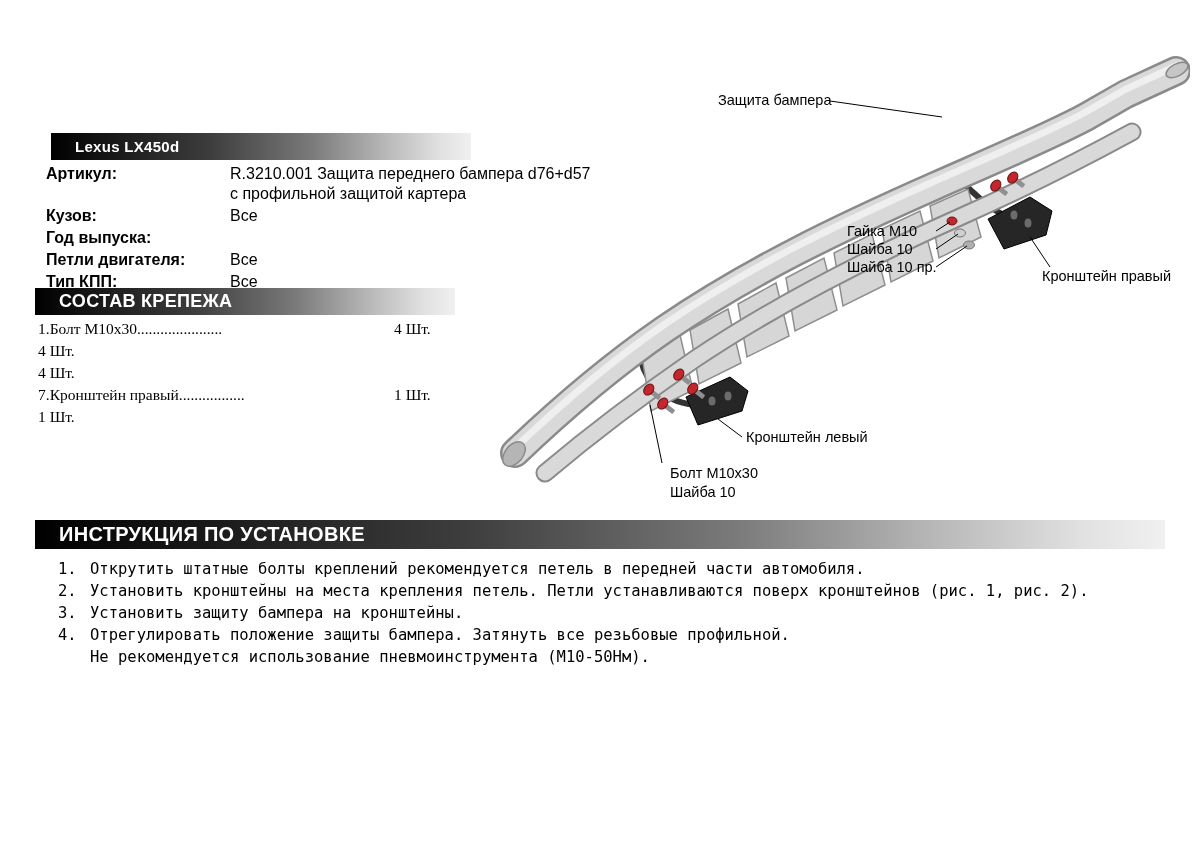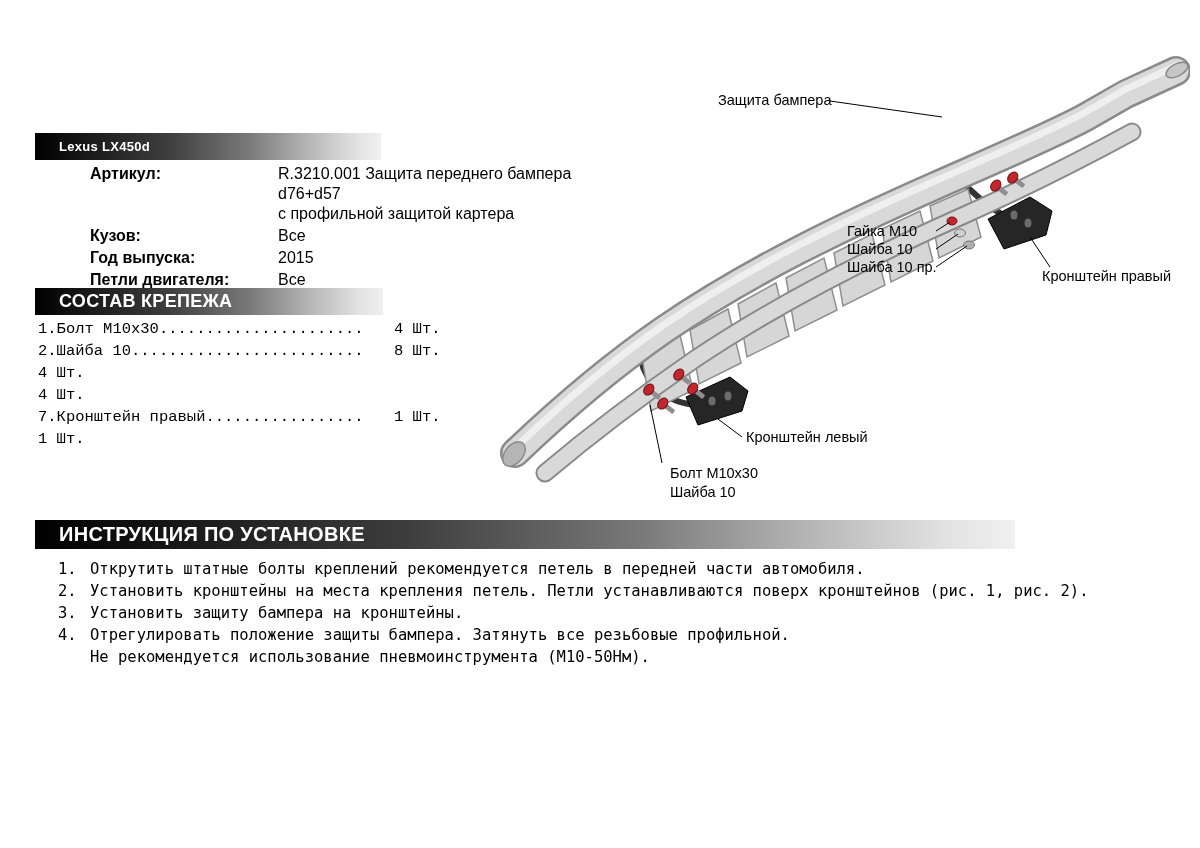--- a/index.html
+++ b/index.html
@@ -7,33 +7,33 @@
     width:1200px;height:848px;position:relative;background:#ffffff;
     font-family:"Liberation Sans",sans-serif;color:#000;overflow:hidden;
   }
   .abs{position:absolute;}
   .bar{
     position:absolute;height:27px;line-height:27px;
     background:linear-gradient(90deg,#000 0%,#141414 12%,#3d3d3d 38%,#7a7a7a 62%,#b9b9b9 80%,#e2e2e2 93%,#f0f0f0 100%);
     color:#fff;font-weight:bold;padding-left:24px;box-sizing:border-box;
     letter-spacing:0.3px;
   }
-  .model-bar{left:35px;top:133px;width:346px;font-size:13px;}
-  .hw-bar{left:35px;top:288px;width:348px;font-size:18px;}
-  .instr-bar{left:35px;top:520px;width:980px;height:29px;line-height:29px;font-size:20px;}
+  .model-bar{left:51px;top:133px;width:420px;font-size:15px;}
+  .hw-bar{left:35px;top:288px;width:420px;font-size:18px;}
+  .instr-bar{left:35px;top:520px;width:1130px;height:29px;line-height:29px;font-size:20px;}
 
   .specs{position:absolute;left:46px;top:164px;width:575px;}
   .spec-row{display:grid;grid-template-columns:184px 1fr;margin-bottom:2px;
     font-size:16px;line-height:20px;}
-  .spec-label{font-weight:bold;margin-left:44px;}
-  .spec-value{white-space:pre-line;margin-left:48px;}
+  .spec-label{font-weight:bold;}
+  .spec-value{white-space:pre-line;}
 
   .hw-list{position:absolute;left:38px;top:318px;width:420px;}
   .hw-row{display:grid;grid-template-columns:1fr 64px;
-    font-family:Liberation Mono, monospace;font-size:15.5px;line-height:22px;}
+    font-family:Liberation Serif, serif;font-size:15.5px;line-height:22px;}
   .hw-name{white-space:nowrap;overflow:hidden;}
 
   .instr-list{position:absolute;left:58px;top:558px;width:1105px;}
   .instr-row{display:grid;grid-template-columns:32px 1fr;
     font-family:"DejaVu Sans Mono",monospace;font-size:15.5px;line-height:22px;}
   .instr-text{white-space:pre-line;}
 
   svg text{font-family:"Liberation Sans",sans-serif;}
 </style>
 </head>
@@ -48,44 +48,39 @@
     <span class="spec-label">Артикул:</span>
     <span class="spec-value">R.3210.001 Защита переднего бампера d76+d57
 с профильной защитой картера</span>
   </div>
   <div class="spec-row">
     <span class="spec-label">Кузов:</span>
     <span class="spec-value">Все</span>
   </div>
   <div class="spec-row">
     <span class="spec-label">Год выпуска:</span>
-    <span class="spec-value">2015</span>
   </div>
   <div class="spec-row">
     <span class="spec-label">Петли двигателя:</span>
     <span class="spec-value">Все</span>
   </div>
   <div class="spec-row">
     <span class="spec-label">Тип КПП:</span>
     <span class="spec-value">Все</span>
   </div>
 </div>
 
 <div class="bar hw-bar">
   <span>СОСТАВ КРЕПЕЖА</span>
 </div>
 
 <div class="hw-list">
   <div class="hw-row">
     <span class="hw-name">1.Болт М10х30......................</span>
     <span class="hw-qty">4 Шт.</span>
-  </div>
-  <div class="hw-row">
-    <span class="hw-name">2.Шайба 10.........................</span>
-    <span class="hw-qty">8 Шт.</span>
   </div>
   <div class="hw-row">
     <span class="hw-qty">4 Шт.</span>
   </div>
   <div class="hw-row">
     <span class="hw-qty">4 Шт.</span>
   </div>
   <div class="hw-row">
     <span class="hw-name">7.Кронштейн правый.................</span>
     <span class="hw-qty">1 Шт.</span>

